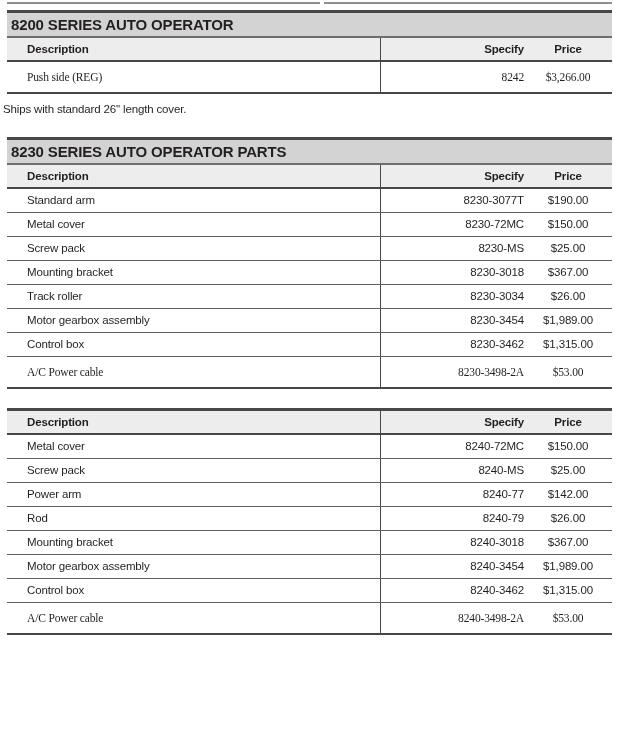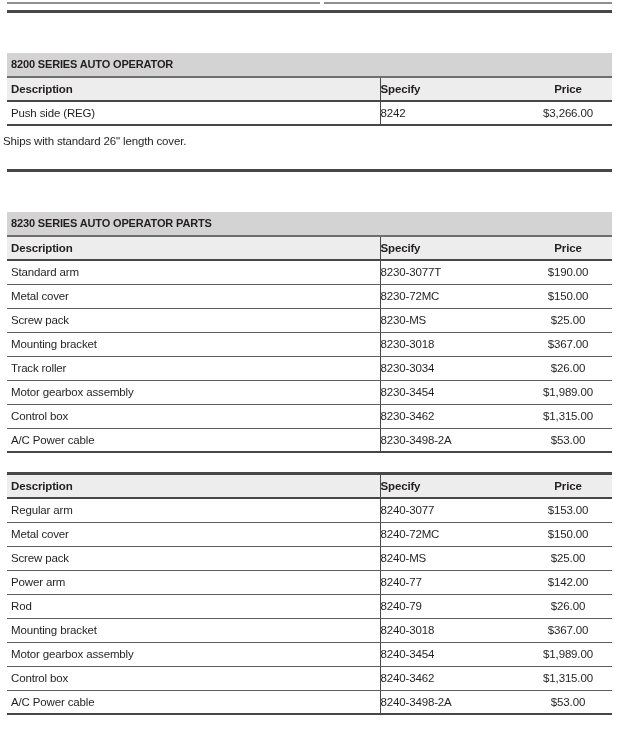--- a/index.html
+++ b/index.html
@@ -37,25 +37,24 @@
 
   .price-table {
     border-top: 3px solid var(--border-dark);
     border-bottom: 2px solid var(--border-dark);
     width: 605px;
   }
   .table-title {
     background: var(--title-band);
     border-bottom: 2px solid var(--line-mid);
     font-weight: bold;
-    font-size: 11px;
+    font-size: 15px;
     line-height: 13px;
     padding: 5px 4px;
     text-transform: uppercase;
-    margin-top: 40px;
   }
   table {
     width: 100%;
     border-collapse: collapse;
     table-layout: fixed;
     font-size: 11.5px;
   }
   col.c-desc    { width: 373px; }
   col.c-specify { width: 144px; }
   col.c-price   { width: 88px; }
@@ -65,23 +64,23 @@
     font-weight: bold;
     height: 23px;
     padding: 0;
   }
   tbody td {
     border-bottom: 1px solid var(--line-row);
     height: 24px;
     padding: 0;
     background: #fff;
   }
-  tbody tr:last-child td { border-bottom: none; height: 23px; }
-  .col-desc    { text-align: left; padding-left: 4px; border-right: 1px solid var(--border-dark); }
-  .col-specify { text-align: left; }
+  tbody tr:last-child td { border-bottom: none; height: 31px; font-family: Liberation Serif, serif; }
+  .col-desc    { text-align: left; padding-left: 20px; border-right: 1px solid var(--border-dark); }
+  .col-specify { text-align: right; }
   .col-price   { text-align: center; }
 
   .note {
     margin: 9px 0 0 -4px;
     font-size: 11.5px;
     line-height: 13px;
   }
   .gap-note-to-table { height: 21px; }
   .gap-table-to-table { height: 19px; }
 </style>
@@ -193,25 +192,20 @@
         </colgroup>
       <thead>
         <tr>
           <th class="col-desc">Description</th>
           <th class="col-specify">Specify</th>
           <th class="col-price">Price</th>
         </tr>
       </thead>
       <tbody>
           <tr>
-            <td class="col-desc">Regular arm</td>
-            <td class="col-specify">8240-3077</td>
-            <td class="col-price">$153.00</td>
-          </tr>
-          <tr>
             <td class="col-desc">Metal cover</td>
             <td class="col-specify">8240-72MC</td>
             <td class="col-price">$150.00</td>
           </tr>
           <tr>
             <td class="col-desc">Screw pack</td>
             <td class="col-specify">8240-MS</td>
             <td class="col-price">$25.00</td>
           </tr>
           <tr>

